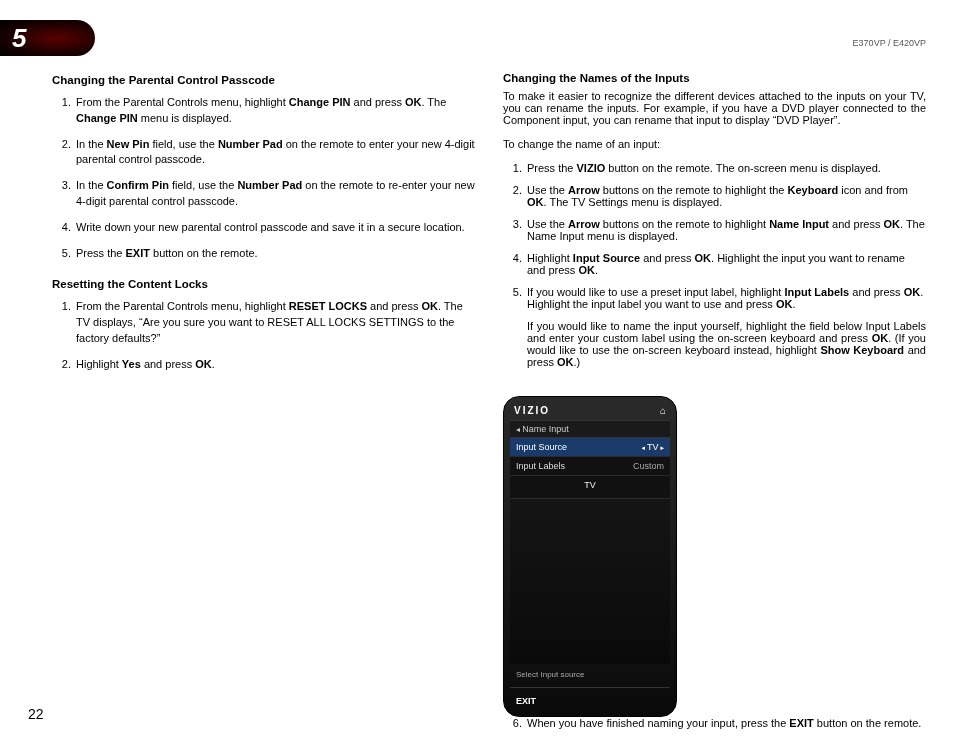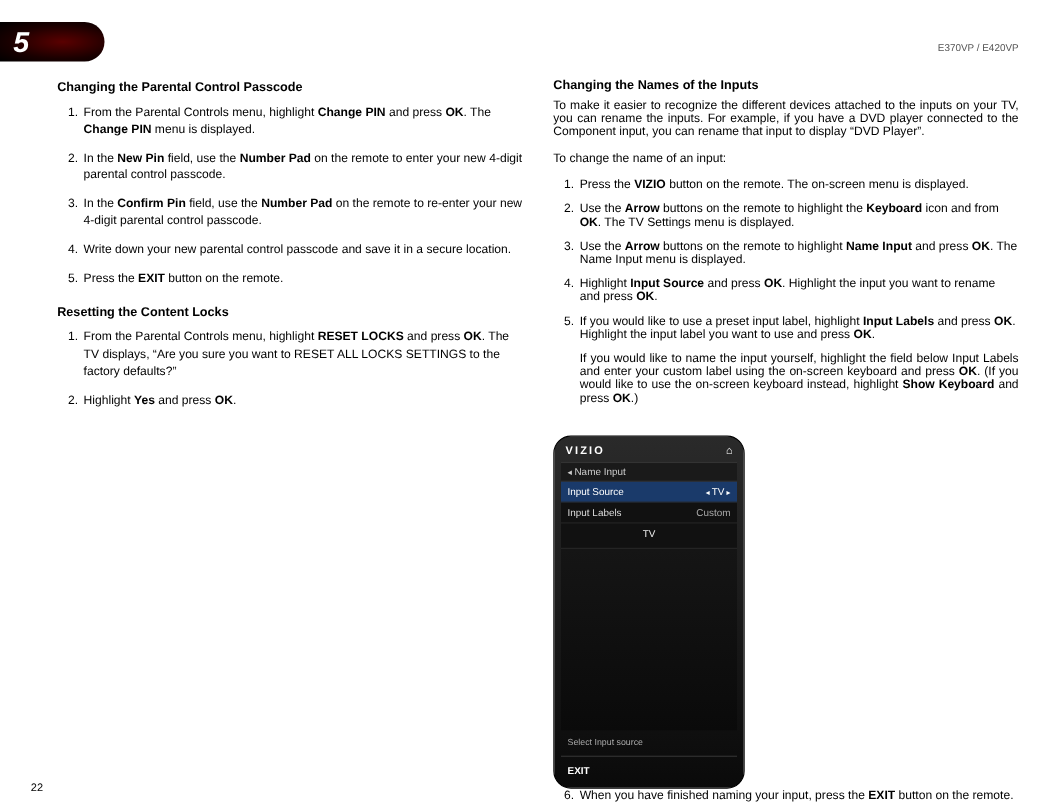--- a/index.html
+++ b/index.html
@@ -27,21 +27,21 @@
     .osd-row.sel { background: #1a3a6a; color: #fff; }
     .osd-row .val { color: #aaa; }
     .osd-row.sel .val { color: #fff; }
     .osd-row .arrows::before { content: "◂ "; font-size: 7px; }
     .osd-row .arrows::after { content: " ▸"; font-size: 7px; }
     .osd-center { text-align: center; padding: 4px 0 8px 0; color: #eee; font-size: 9px; border-bottom: 1px solid #2a2a2a; background: #111; }
     .osd-body-space { height: 165px; background: linear-gradient(#151515, #0a0a0a); }
     .osd-hint { padding: 6px 6px 2px 6px; font-size: 8px; color: #aaa; }
     .osd-hr { border-top: 1px solid #333; margin: 6px 0; }
     .osd-exit { padding: 2px 6px; font-size: 9px; font-weight: bold; color: #fff; }
-    .page-num { position: absolute; bottom: 16px; left: 28px; font-size: 10px; }
+    .page-num { position: absolute; bottom: 16px; left: 28px; font-size: 14px; }
   </style>
 </head>
 <body>
 
 <div class="chapter-badge">
   <span>5</span>
 </div>
 
 <div class="model-label">E370VP / E420VP</div>
 

